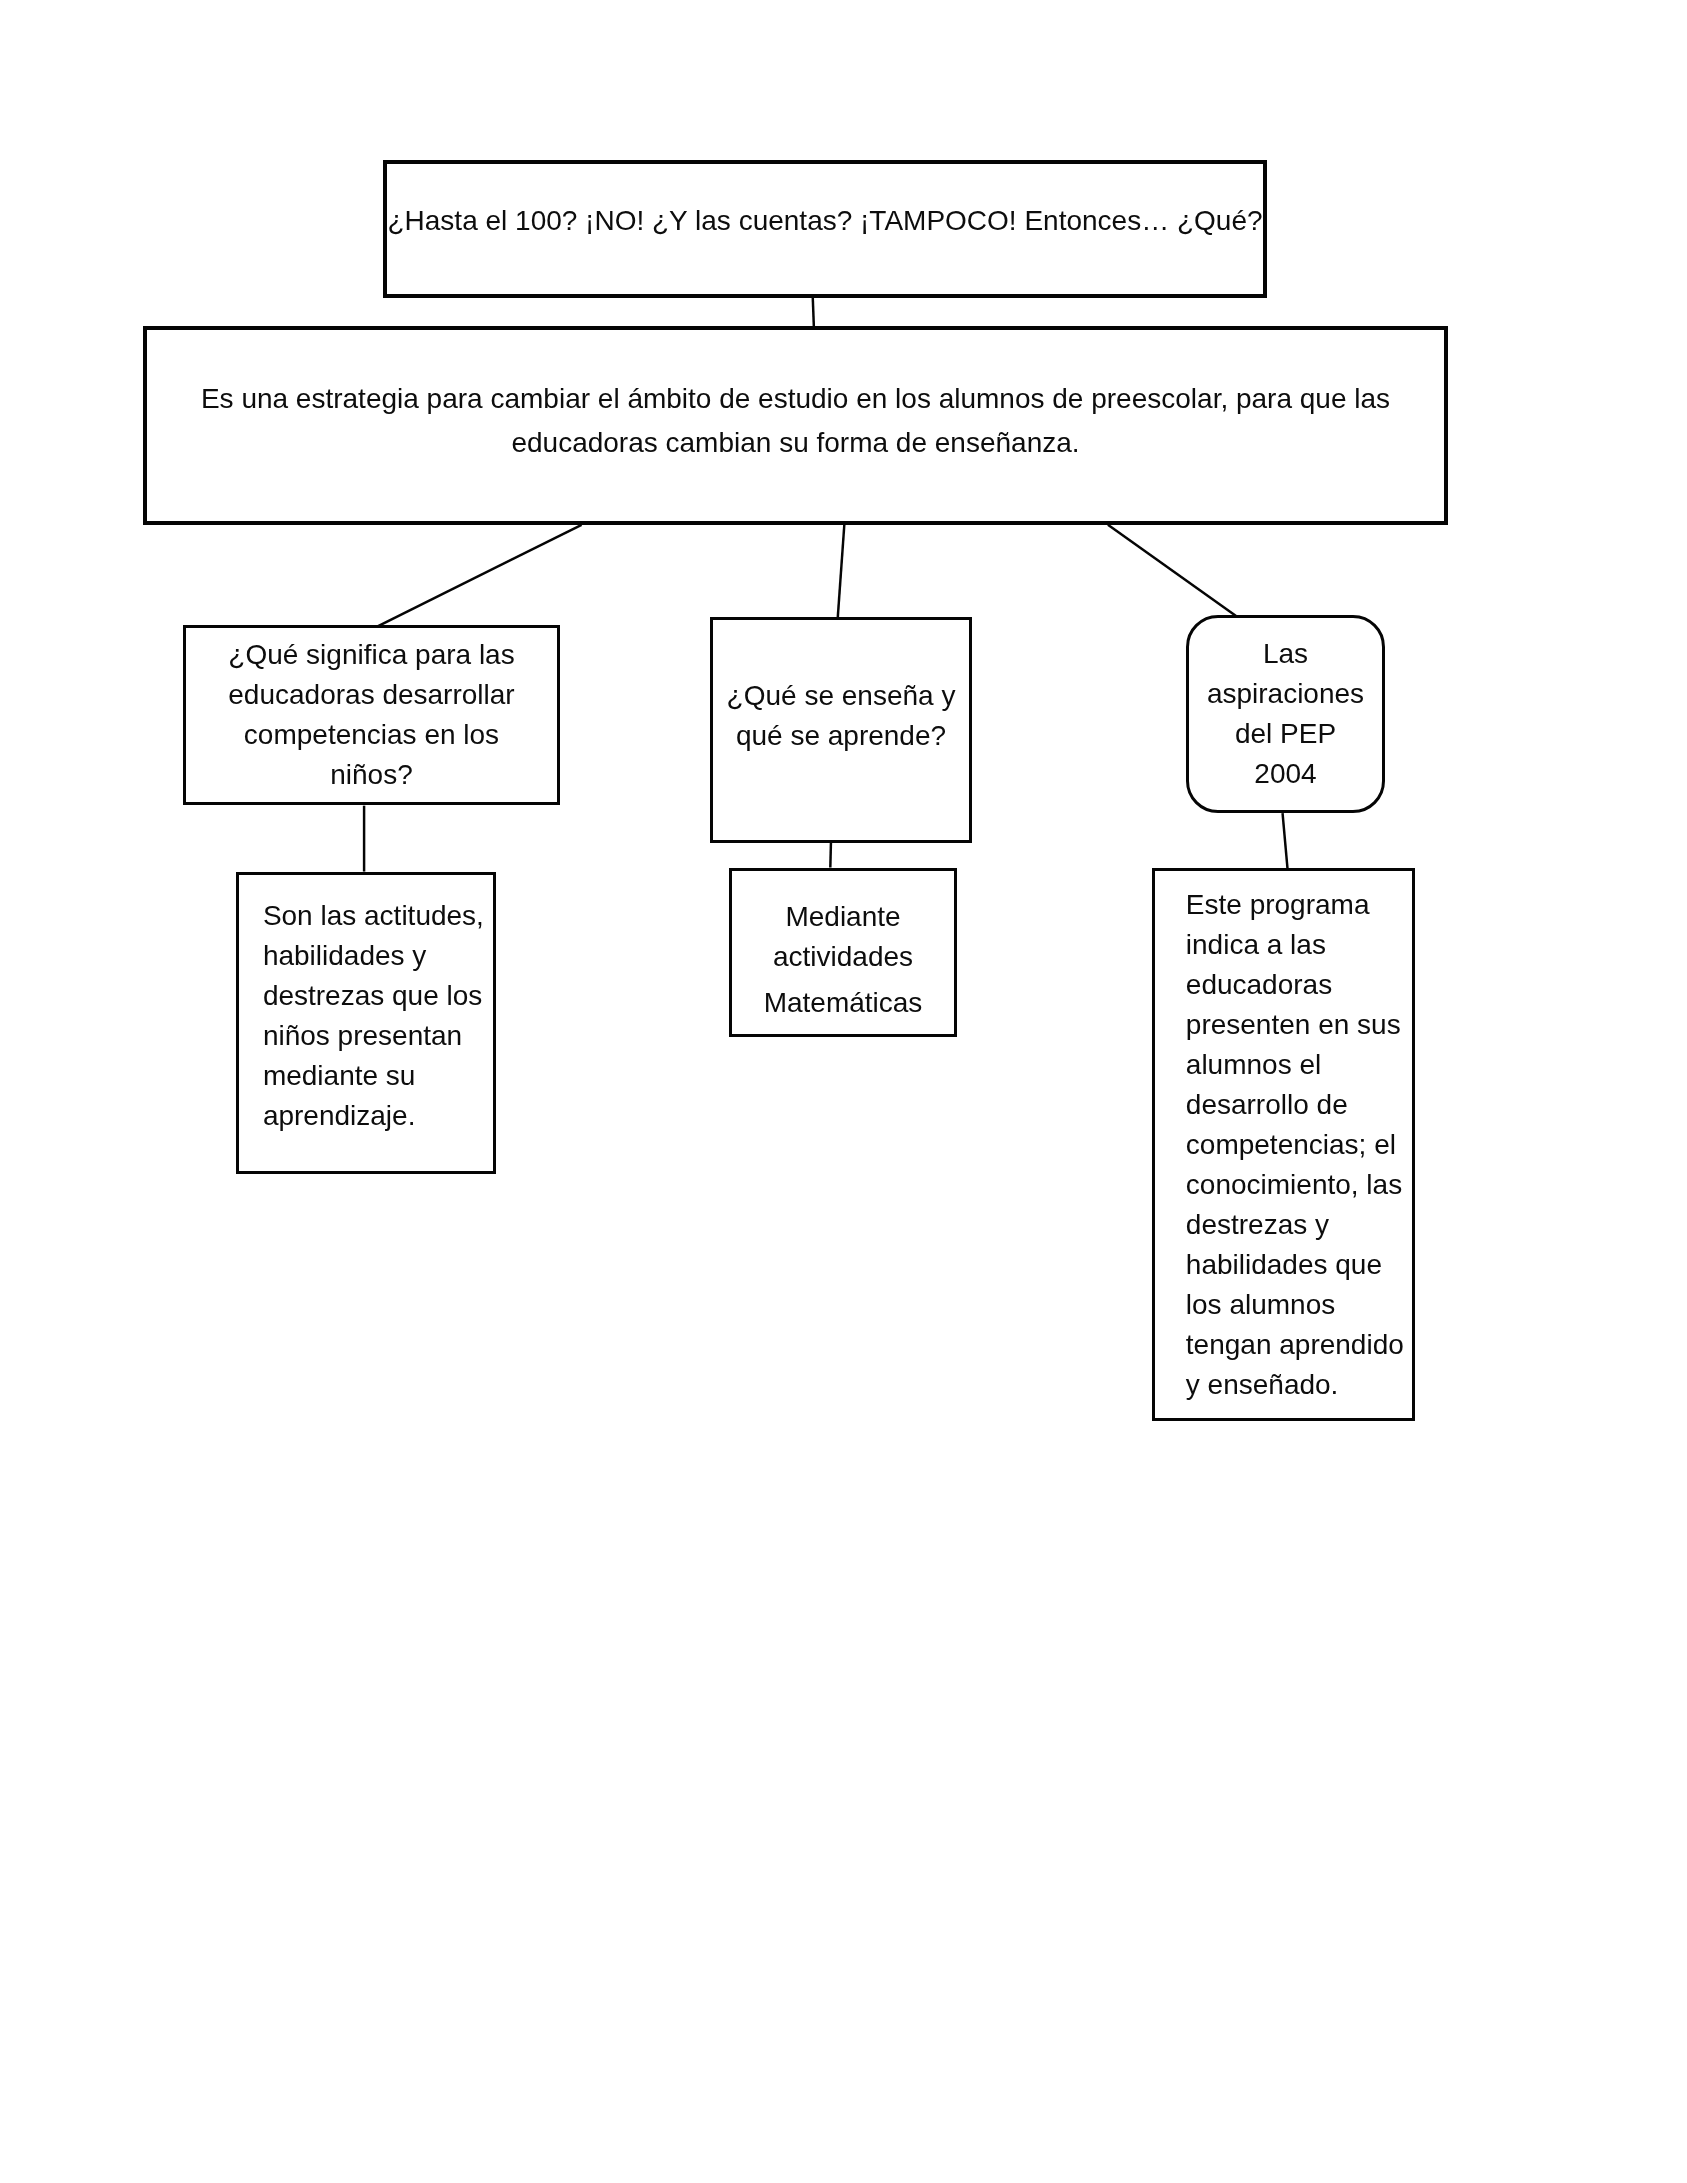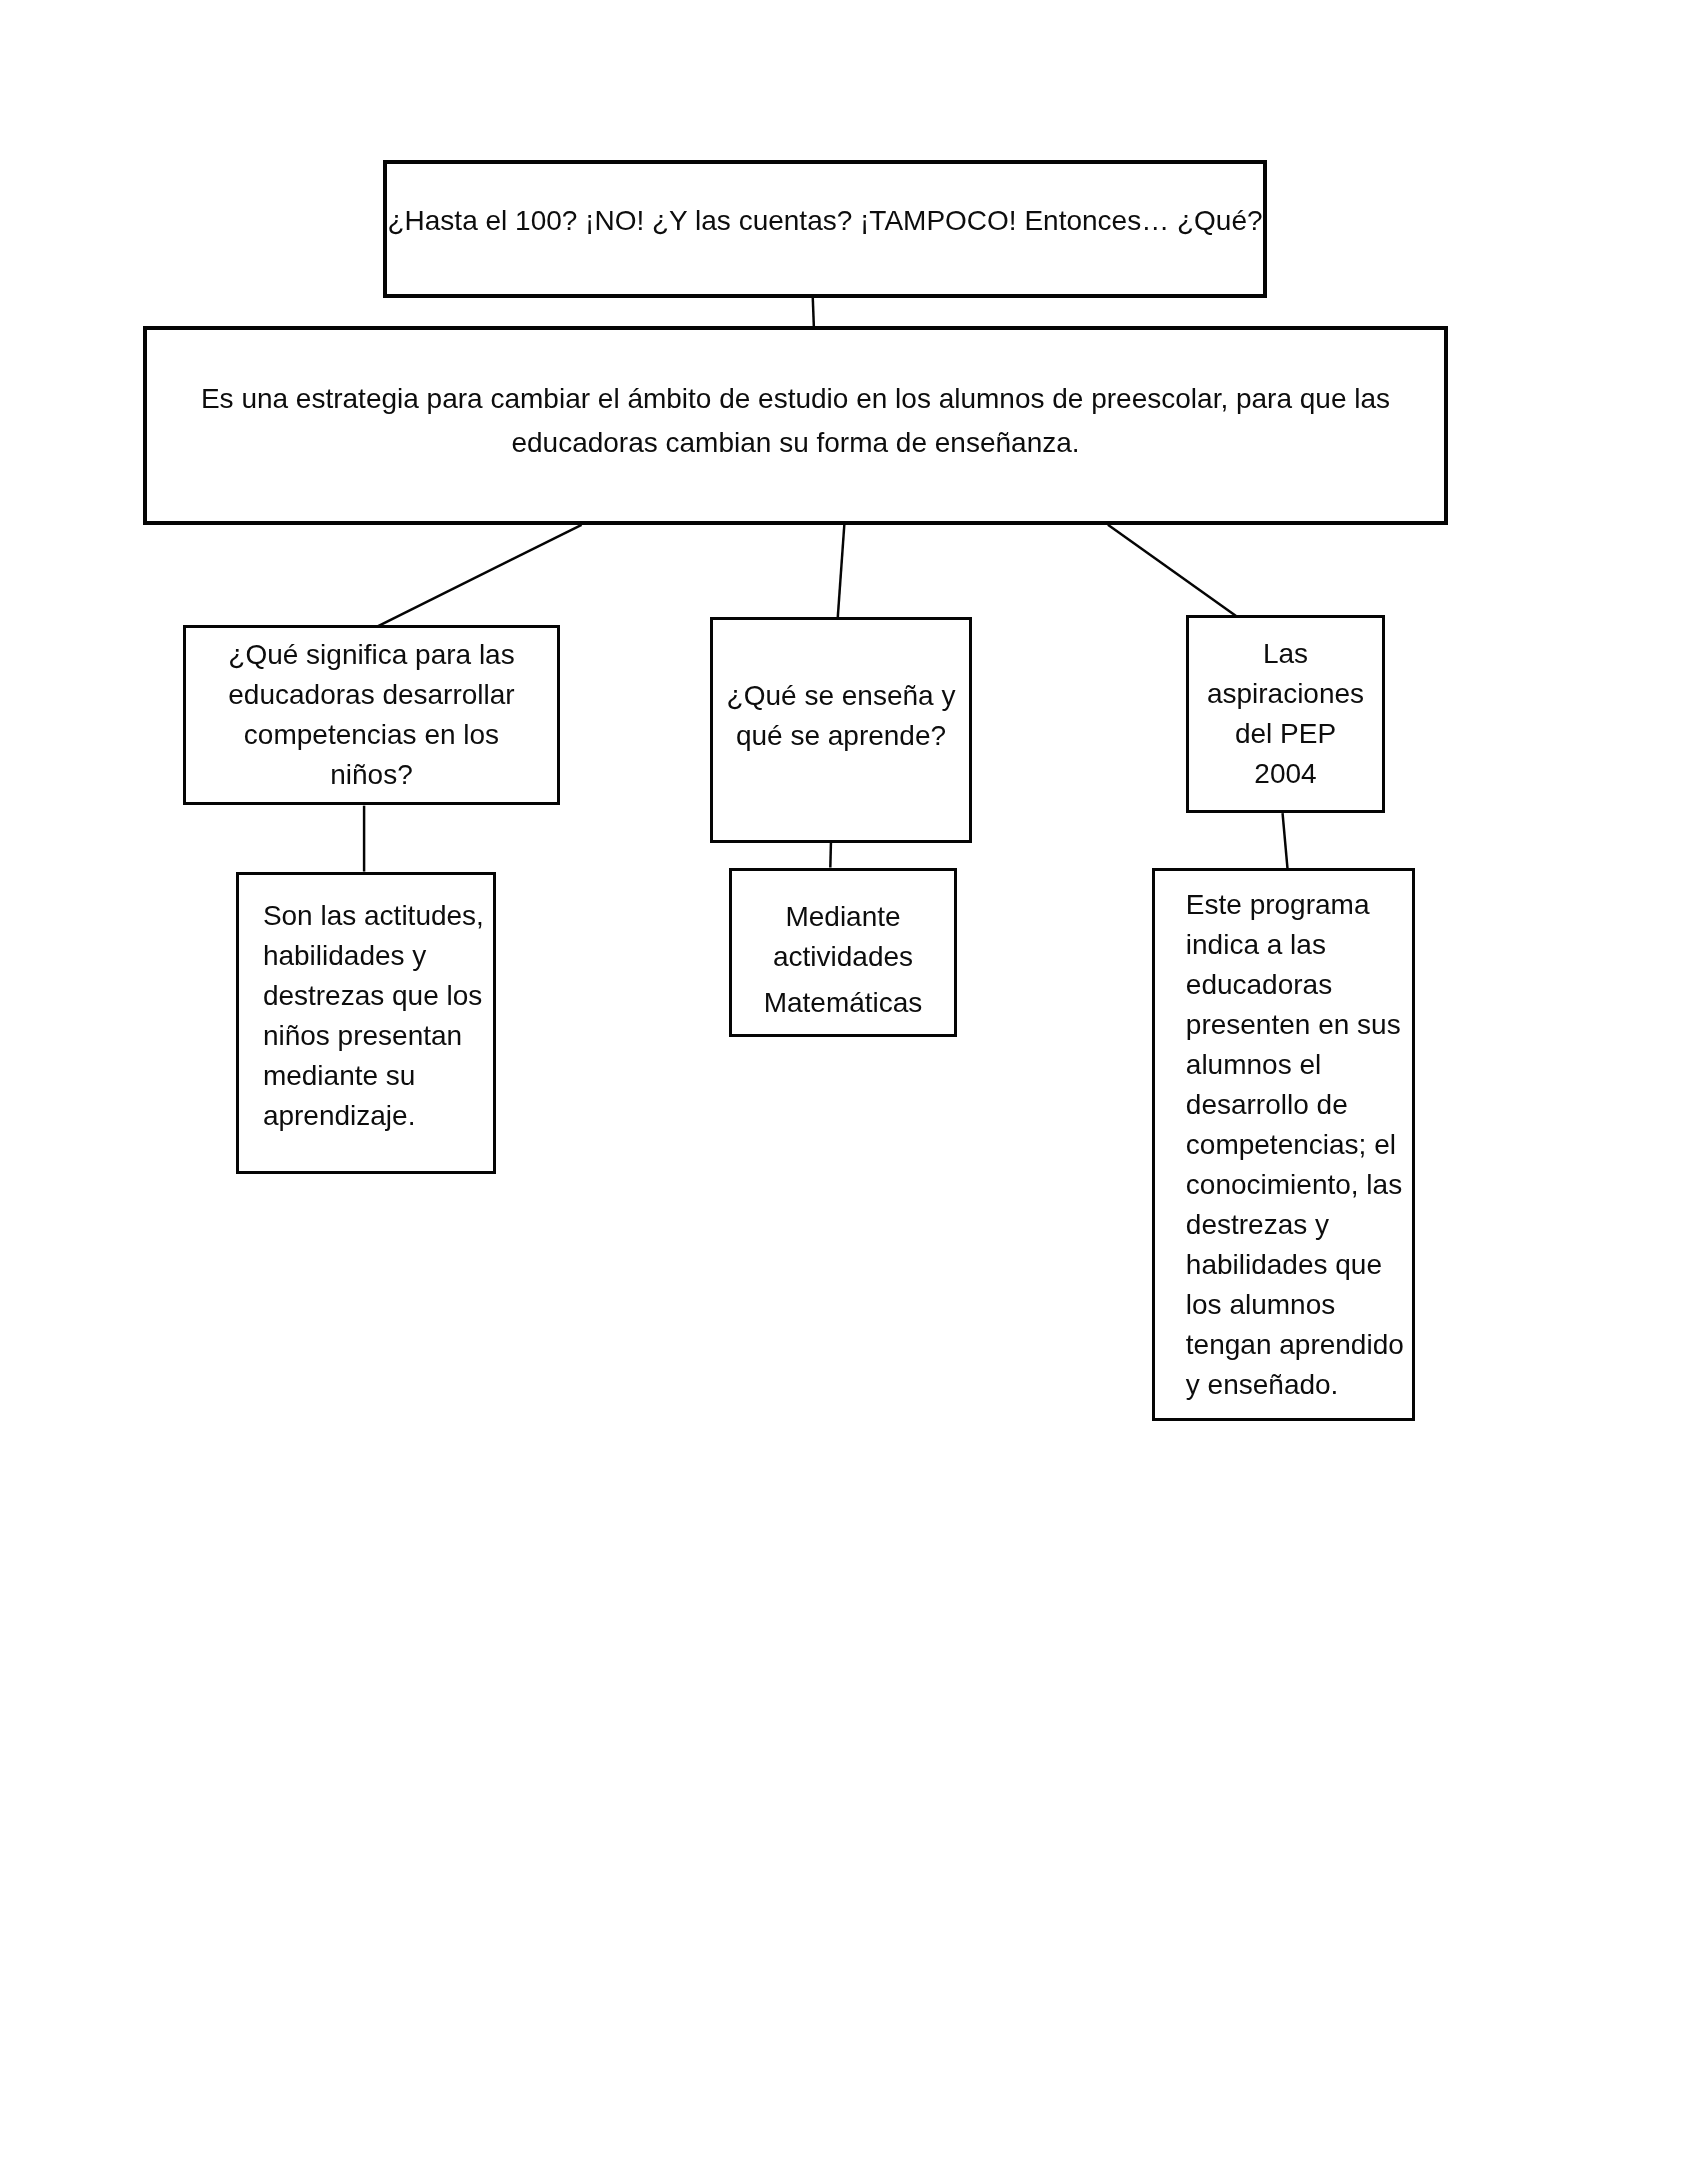--- a/index.html
+++ b/index.html
@@ -47,20 +47,21 @@
   .box-competencias {
     left: 183px; top: 625px; width: 377px; height: 180px;
   }
   .box-ensena {
     left: 710px; top: 617px; width: 262px; height: 226px;
     padding-bottom: 28px;
   }
   .box-pep {
     left: 1186px; top: 615px; width: 199px; height: 198px;
     padding-bottom: 0;
+    border-radius: 32px;
   }
   .box-actitudes {
     left: 236px; top: 872px; width: 260px; height: 302px;
     align-items: flex-start;
     justify-content: center;
     text-align: left;
     padding: 20.6px 6.6px 0 21.4px;
   }
   .box-actividades {
     left: 729px; top: 868px; width: 228px; height: 169px;

